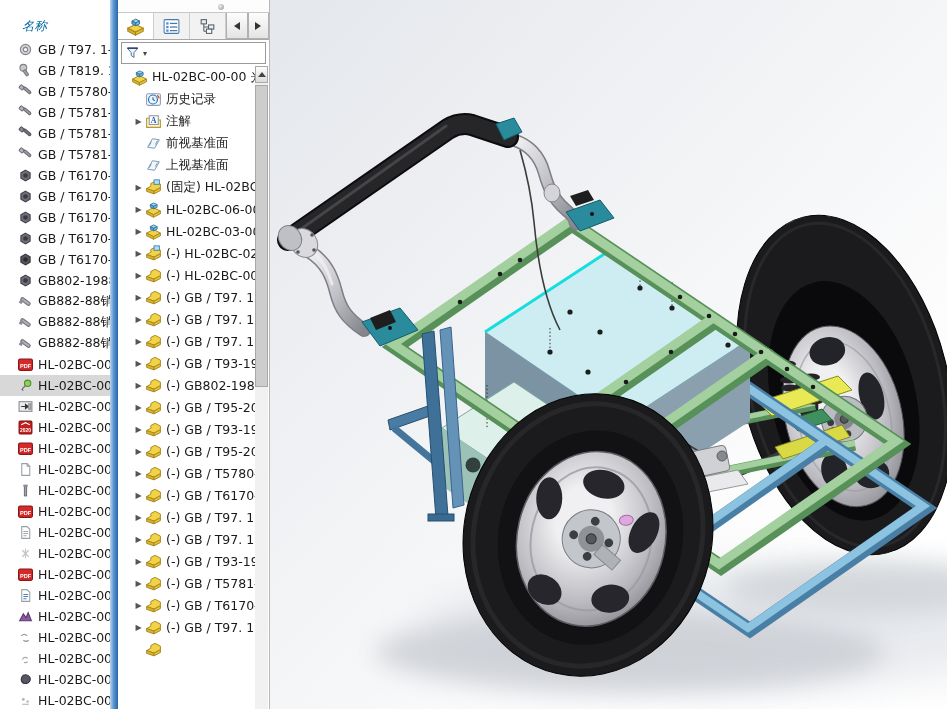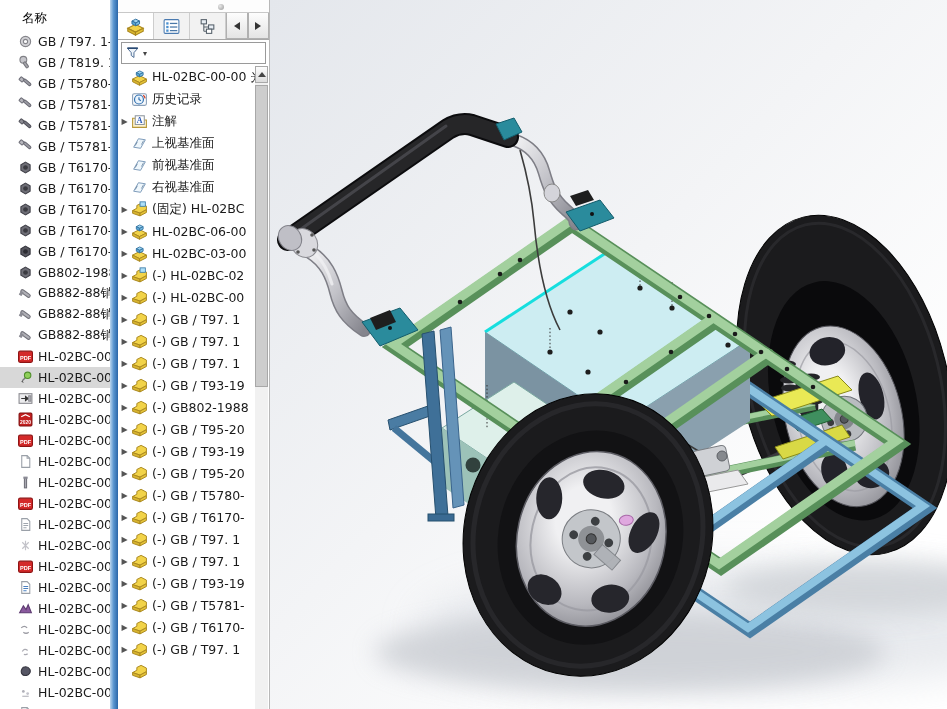--- a/index.html
+++ b/index.html
@@ -2,21 +2,21 @@
 <html style="--tire: #1b1b1d; --green-top: #a3d09e; --green-side: #58905a; --cyan-top: #cdedf2; --cyan-edge: #16dede; --box-side: #7b93a2; --box-side2: #8aa0ae; --teal-top: #def0ea; --teal-face: #9cc2b8; --teal-face2: #7fa8a0; --blue-rail: #8cc3e0; --blue-rail-dark: #4a7fa5; --leg: #3f7098; --yellow: #e9e955; --yellow2: #d9d945; --bracket: #2a8b9c; --tube: #262628; --chrome: #c9c9cf;"><head>
 <meta charset="utf-8">
 <style>
   * { box-sizing: border-box; margin: 0; padding: 0; }
   html,body { width:947px; height:709px; overflow:hidden; }
   body { font-family:"DejaVu Sans","Liberation Sans",sans-serif; font-size:12.5px; color:#1a1a1a; background:#fff; }
   #app { position:relative; width:947px; height:709px; background:#fff; overflow:hidden; }
 
   
   #file-panel { position:absolute; left:0; top:0; width:110px; height:709px; background:#fff; overflow:hidden; }
-  .fp-header { padding:10px 0 4px 22px; color:#000000; }
+  .fp-header { padding:18px 0 4px 22px; color:#0369a1;font-style:italic; }
   .frow { display:flex; align-items:center; height:21px; padding-left:18px; white-space:nowrap; cursor:default; }
   .frow.sel { background:#d8d8d8; }
   .frow .ficon { width:15px; height:15px; flex:0 0 15px; margin-right:5px; display:inline-flex; }
   .frow .ficon svg { width:15px; height:15px; }
   .frow .flabel { overflow:hidden; white-space:nowrap; }
 
   
   #panel-divider { position:absolute; left:110px; top:0; width:8px; height:709px;
     background:linear-gradient(90deg,#bcd6ee,#5a96d0 45%,#2a66a8); cursor:col-resize; }
 
@@ -38,21 +38,21 @@
   .filterbox { height:22px; border:1px solid #9a9a9a; background:#fff; display:flex; align-items:center; padding-left:3px; cursor:text; }
   .filterbox svg { width:16px; height:16px; }
   .caret { font-size:8px; color:#444; margin-left:2px; }
 
   #tree-list { position:absolute; left:0; top:66px; width:137px; height:643px; overflow:hidden; }
   .trow { display:flex; align-items:center; height:22px; white-space:nowrap; cursor:pointer; }
   .trow .tarrow { width:13px; flex:0 0 13px; text-align:center; font-size:8px; color:#555; }
   .trow .ticon { width:17px; height:17px; flex:0 0 17px; margin-right:4px; display:inline-flex; }
   .trow .ticon svg { width:17px; height:17px; }
   .trow .tlabel { overflow:hidden; }
-  .trow.depth1 { }
+  .trow.depth1 { padding-left:14px; }
 
   
   #tree-scroll { position:absolute; right:1px; top:66px; width:13px; height:643px; background:#f1f1f1; }
   #tree-scroll .sb-up { position:absolute; top:0; left:0; width:13px; height:17px; background:linear-gradient(#fdfdfd,#dcdcdc); border:1px solid #a8a8a8; display:flex; align-items:center; justify-content:center; cursor:pointer; }
   .tri.up { border-width:0 4px 5px 4px; border-color:transparent transparent #444 transparent; }
   #tree-scroll .sb-thumb { position:absolute; top:19px; left:0; width:13px; height:302px; background:#cdcdcd; border:1px solid #a8a8a8; cursor:grab; }
 
   
   #vp-splitter { position:absolute; left:270px; top:0; width:7px; height:709px; cursor:col-resize; }
   #vp-splitter .grip-dot { left:1px; top:404px; }
@@ -467,41 +467,31 @@
           <span class="tlabel">注解</span>
         </div>
         <div class="trow depth1">
           <span class="tarrow"></span>
           <span class="ticon">
             <svg viewBox="0 0 16 16">
               <path d="M2.5 11.5 L7 3.5 L13.5 4.5 L9 12.5Z" fill="#eaf4fb" fill-opacity=".75" stroke="#7a98b8" stroke-width=".9"></path>
               <path d="M4 10 L6 6.4 M11.8 5.3 L9.8 9" stroke="#4a6a8a" stroke-width=".6"></path>
             </svg>
           </span>
-          <span class="tlabel">上视基准面</span>
+          <span class="tlabel">前视基准面</span>
         </div>
         <div class="trow depth1">
           <span class="tarrow"></span>
           <span class="ticon">
             <svg viewBox="0 0 16 16">
               <path d="M2.5 11.5 L7 3.5 L13.5 4.5 L9 12.5Z" fill="#eaf4fb" fill-opacity=".75" stroke="#7a98b8" stroke-width=".9"></path>
               <path d="M4 10 L6 6.4 M11.8 5.3 L9.8 9" stroke="#4a6a8a" stroke-width=".6"></path>
             </svg>
           </span>
-          <span class="tlabel">前视基准面</span>
-        </div>
-        <div class="trow depth1">
-          <span class="tarrow"></span>
-          <span class="ticon">
-            <svg viewBox="0 0 16 16">
-              <path d="M2.5 11.5 L7 3.5 L13.5 4.5 L9 12.5Z" fill="#eaf4fb" fill-opacity=".75" stroke="#7a98b8" stroke-width=".9"></path>
-              <path d="M4 10 L6 6.4 M11.8 5.3 L9.8 9" stroke="#4a6a8a" stroke-width=".6"></path>
-            </svg>
-          </span>
-          <span class="tlabel">右视基准面</span>
+          <span class="tlabel">上视基准面</span>
         </div>
         <div class="trow depth1">
           <span class="tarrow">▶</span>
           <span class="ticon">
             <svg viewBox="0 0 16 16">
               <path d="M1.5 9 L5.5 6.8 L5.5 4.2 L9.5 2.2 L14.5 4.8 L14.5 8.2 L8.5 11.4Z" fill="#f2d348" stroke="#a8861e" stroke-width=".9"></path>
   <path d="M1.5 9 L1.5 11.6 L8.5 14 L8.5 11.4Z" fill="#d9b52e" stroke="#a8861e" stroke-width=".9"></path>
   <path d="M14.5 8.2 L14.5 10.8 L8.5 14 L8.5 11.4Z" fill="#e5c338" stroke="#a8861e" stroke-width=".9"></path>
               <rect x="8.5" y="0.8" width="5" height="4.2" fill="#aee0f8" stroke="#3a7aa8" stroke-width=".8"></rect>
             </svg>

